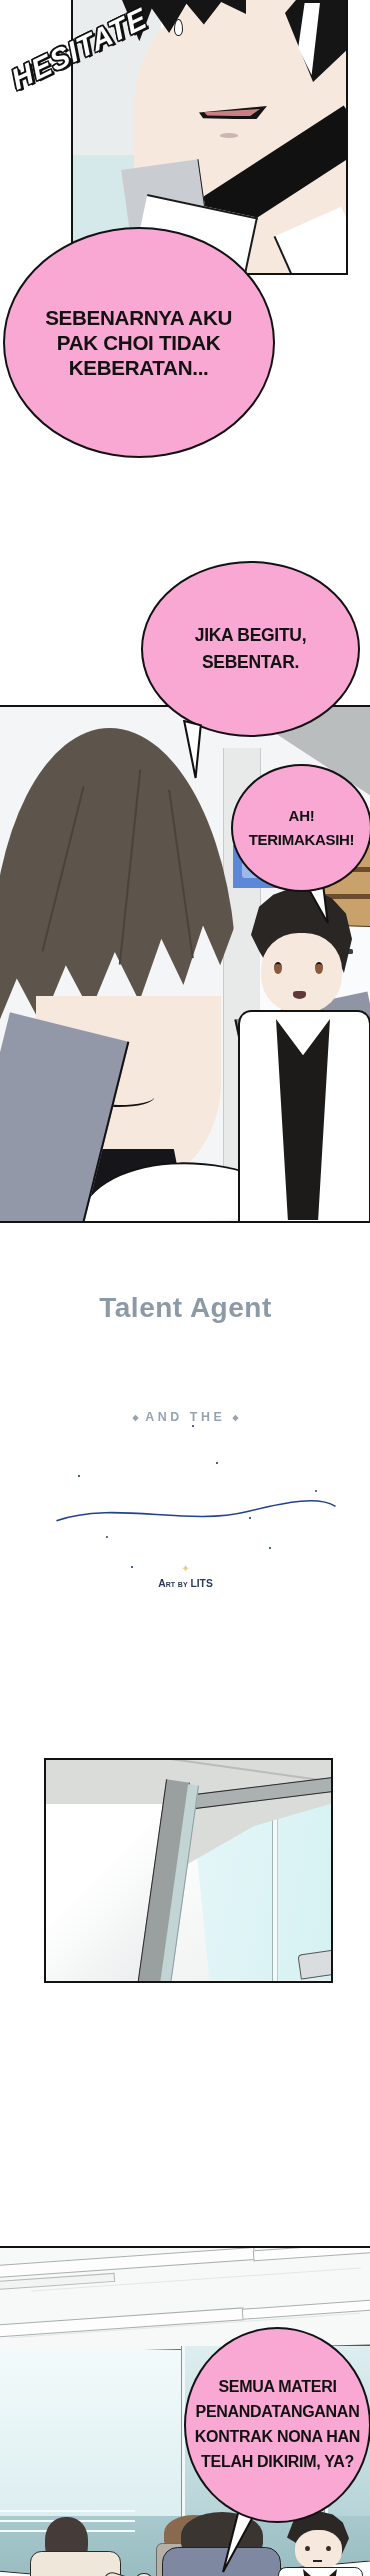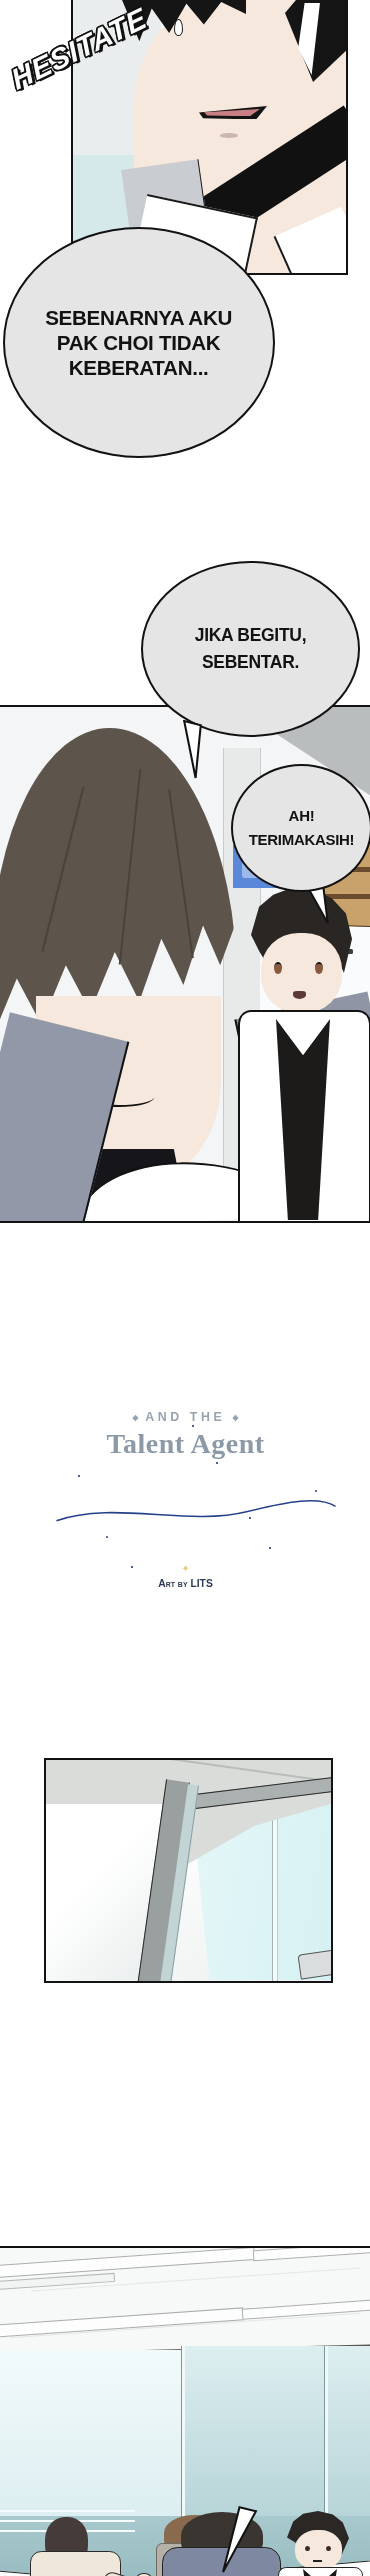--- a/index.html
+++ b/index.html
@@ -2,34 +2,34 @@
 <html style="font-size:8.2px"><head>
 <meta charset="utf-8">
 <style>
   html,body{margin:0;padding:0;background:#fff;}
   #page{position:relative;width:371px;height:3414px;background:#ffffff;overflow:hidden;
         font-family:"Liberation Sans",sans-serif;}
   .abs{position:absolute;}
   
   .panel{position:absolute;background:#fff;overflow:hidden;}
   
-  .bubble{position:absolute;background:#e5e5e5;border:2.1px solid #121212;border-radius:50%;
+  .bubble{position:absolute;background:#f9a8d4;border:2.1px solid #121212;border-radius:50%;
           display:flex;flex-direction:column;justify-content:center;align-items:center;
           text-align:center;color:#121212;font-weight:700;z-index:30;}
   .bubble .ln{white-space:nowrap;letter-spacing:-0.3px;}
   .tail{position:absolute;z-index:29;}
   
   #sfx-hesitate{position:absolute;left:7.2px;top:66px;z-index:40;
     font-size:29px;font-weight:800;font-style:italic;color:#ffffff;letter-spacing:1px;
     transform:rotate(-26deg) skewX(-4deg);transform-origin:left top;
     text-shadow:1.5px 0 0 #111,-1.5px 0 0 #111,0 1.5px 0 #111,0 -1.5px 0 #111,
       1.5px 1.5px 0 #111,-1.5px 1.5px 0 #111,1.5px -1.5px 0 #111,-1.5px -1.5px 0 #111,2.6px 2.6px 0 #111;}
   
   .tcenter{position:absolute;left:0;width:371px;text-align:center;z-index:20;}
-  #title-top{top:1428px;font-size:28px;font-weight:700;color:#8c99a7;letter-spacing:0.5px;font-family:Liberation Serif, serif;}
+  #title-top{top:1292px;font-size:28px;font-weight:700;color:#8c99a7;letter-spacing:0.5px;}
   #title-and{top:1410px;font-size:12.4px;font-weight:700;color:#97a3b0;letter-spacing:3.6px;}
   #title-and .dmd{font-size:7.7px;vertical-align:1.5px;letter-spacing:0;}
   .galaxy{font-family:"Liberation Serif",serif;font-weight:400;
     background:linear-gradient(128deg,#8f7fe2 0%,#5a5fc6 22%,#24418c 48%,#1b3680 62%,#2e6fae 80%,#27418f 100%);
     -webkit-background-clip:text;background-clip:text;color:transparent;}
   #title-threads{top:1426px;font-size:92px;line-height:0.95;letter-spacing:1px;}
   #title-offate{top:1502px;font-size:73px;line-height:0.95;}
   #title-sparkle{top:1562px;font-size:10.3px;color:#e9cd7d;}
   .credit{font-variant:small-caps;color:#2c3a55;font-weight:700;}
   #credit-art{top:1578px;font-size:10.3px;}
@@ -199,20 +199,26 @@
     <div class="abs" style="left:287px;top:263px;width:62px;height:44px;background:#2b2724;clip-path:polygon(0 60%,10% 24%,26% 6%,50% 0,74% 8%,90% 26%,100% 62%,88% 100%,74% 70%,58% 100%,44% 70%,28% 100%,14% 72%);"></div>
     <div class="abs" style="left:295px;top:282px;width:47px;height:40px;background:#f6e8dd;border-radius:46%;"></div>
     <div class="abs" style="left:305px;top:298px;width:4.6px;height:5.2px;background:#3a2a22;border-radius:50%;"></div>
     <div class="abs" style="left:326px;top:298px;width:4.6px;height:5.2px;background:#3a2a22;border-radius:50%;"></div>
     <div class="abs" style="left:313px;top:312px;width:9.3px;height:1.5px;background:#222;"></div>
     <div class="abs" style="left:278px;top:319px;width:83px;height:61px;background:#ffffff;border:1.5px solid #222;border-radius:8.2px 8.2px 0 0;"></div>
     <div class="abs" style="left:303px;top:321px;width:34px;height:58px;background:#1b1918;clip-path:polygon(0 0,50% 26%,100% 0,74% 100%,26% 100%);"></div>
 
   </div>
 
+  <div id="bubble4" class="bubble">
+    <div class="ln">SEMUA MATERI</div>
+    <div class="ln">PENANDATANGANAN</div>
+    <div class="ln">KONTRAK NONA HAN</div>
+    <div class="ln">TELAH DIKIRIM, YA?</div>
+  </div>
   <svg class="tail" style="left:221px;top:2505px;" width="37" height="68" viewBox="0 0 72 132">
     <path d="M36,4 L68,12 L4,130 Z" fill="#ffffff" stroke="#121212" stroke-width="4"></path>
   </svg>
 
   <svg class="tail" style="left:127px;top:2575px;" width="43" height="60" viewBox="0 0 84 116">
     <path d="M2,100 L34,114 L80,2 Z" fill="#ffffff" stroke="#121212" stroke-width="4"></path>
   </svg>
 
 </div>
 

